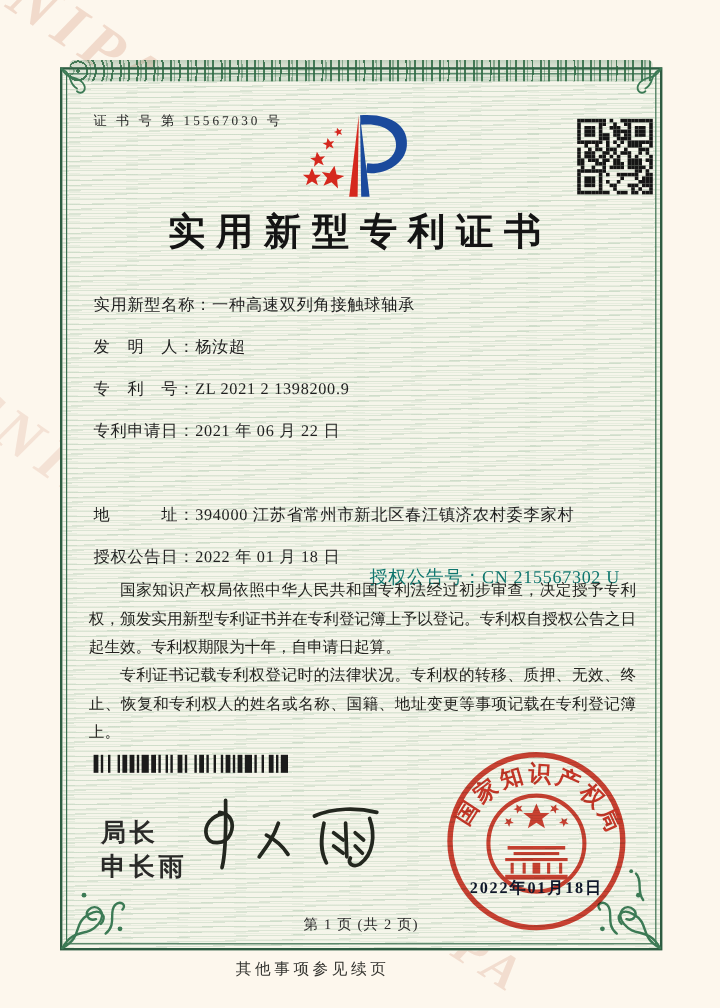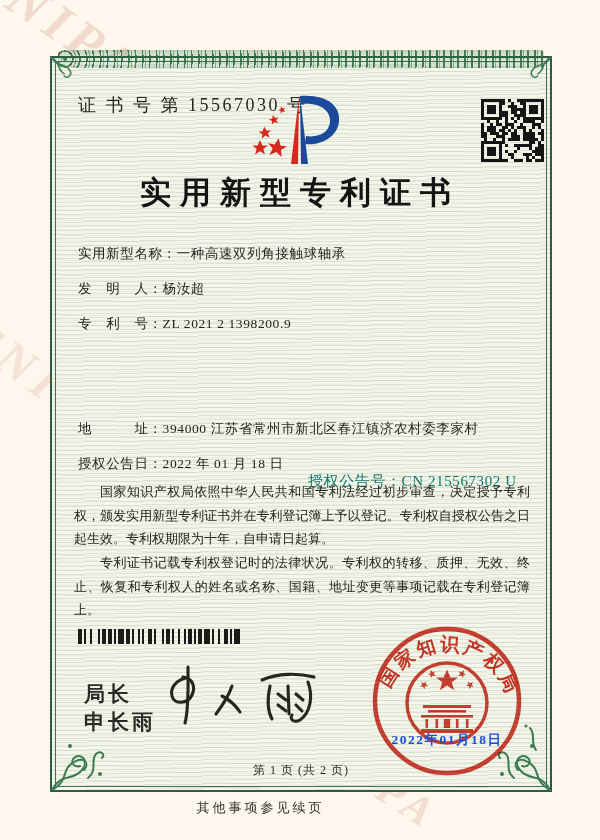--- a/index.html
+++ b/index.html
@@ -39,21 +39,21 @@
       linear-gradient(180deg, rgba(60,122,85,0.30), rgba(60,122,85,0.06) 60%, rgba(60,122,85,0.22));
     border-radius:4px;
   }
   .corner{position:absolute;pointer-events:none;}
   .corner.br{right:-2px;bottom:-2px;}
   .corner.bl{left:-2px;bottom:-2px;transform:scaleX(-1);}
   .corner.tr{right:-2px;top:-2px;transform:scaleY(-1);}
   .corner.tl{left:-2px;top:-2px;transform:scale(-1,-1);}
 
   
-  .cert-no{position:absolute;left:78px;top:93px;font-size:18px;letter-spacing:2.5px;color:#262626;}
+  .cert-no{position:absolute;left:78px;top:93px;font-size:11px;letter-spacing:2.5px;color:#262626;}
   .logo{position:absolute;left:249px;top:88px;}
   .qr{position:absolute;left:481px;top:99px;display:grid;grid-template-columns:repeat(21,3px);grid-auto-rows:3px;}
   .qr .d{background:#151515;}
   .title{
     position:absolute;left:0;top:172px;width:600px;text-align:center;
     font-size:31px;font-weight:bold;letter-spacing:9px;color:#141414;
   }
 
   
   .field{position:absolute;left:78px;font-size:13.5px;color:#1f1f1f;letter-spacing:0.6px;white-space:nowrap;}
@@ -75,21 +75,21 @@
   .barcode .b{background:#1b1b1b;}
 
   
   .sig-block{position:absolute;left:84px;top:680px;font-size:21px;font-weight:600;color:#2a2a28;letter-spacing:3px;line-height:28px;}
   .signature{position:absolute;left:150px;top:662px;}
 
   
   .seal{position:absolute;left:371px;top:625px;mix-blend-mode:multiply;}
   .seal-date{
     position:absolute;left:366px;top:731px;width:162px;text-align:center;
-    font-size:13.5px;font-weight:bold;color:#1d4ed8;letter-spacing:1.5px;white-space:nowrap;
+    font-size:13.5px;font-weight:bold;color:#0f172a;letter-spacing:1.5px;white-space:nowrap;
   }
 
   
   .page-num{position:absolute;left:50px;top:762px;width:502px;text-align:center;font-size:12px;color:#2a2a2a;letter-spacing:1px;}
   .cont-note{position:absolute;left:0;top:799px;width:521px;text-align:center;font-size:13px;color:#33332f;letter-spacing:3px;}
 </style>
 </head>
 <body>
 
 <div id="page">
@@ -609,20 +609,23 @@
 
   <div class="field f2">
     <span class="lab">发　明　人：</span><span>杨汝超</span>
   </div>
   <div class="field f1">
     <span class="lab">实用新型名称：</span><span>一种高速双列角接触球轴承</span>
   </div>
   <div class="field f3">
     <span class="lab">专　利　号：</span><span>ZL 2021 2 1398200.9</span>
   </div>
+  <div class="field f4">
+    <span class="lab">专利申请日：</span><span>2021 年 06 月 22 日</span>
+  </div>
   <div class="field f6">
     <span class="lab">地　　　址：</span><span>394000 江苏省常州市新北区春江镇济农村委李家村</span>
   </div>
   <div class="field f7">
     <span class="lab">授权公告日：</span><span>2022 年 01 月 18 日</span>
   </div>
   <div class="field2">
     <span class="lab">授权公告号：</span><span>CN 215567302 U</span>
   </div>
 

